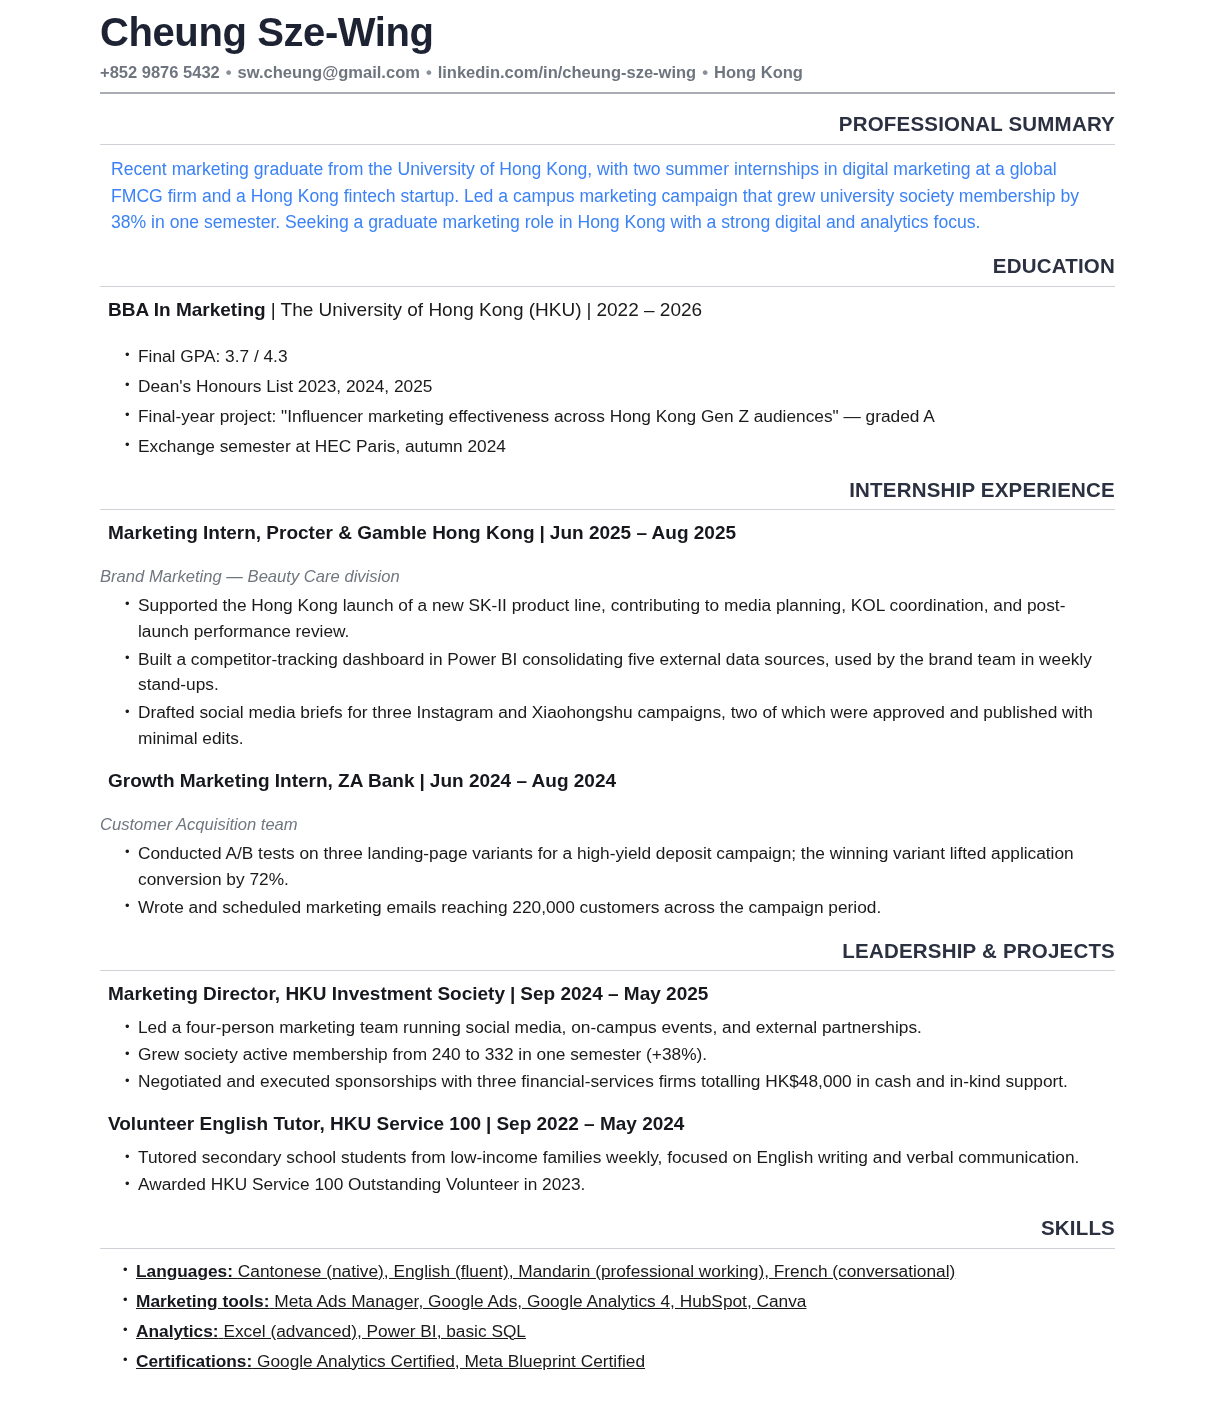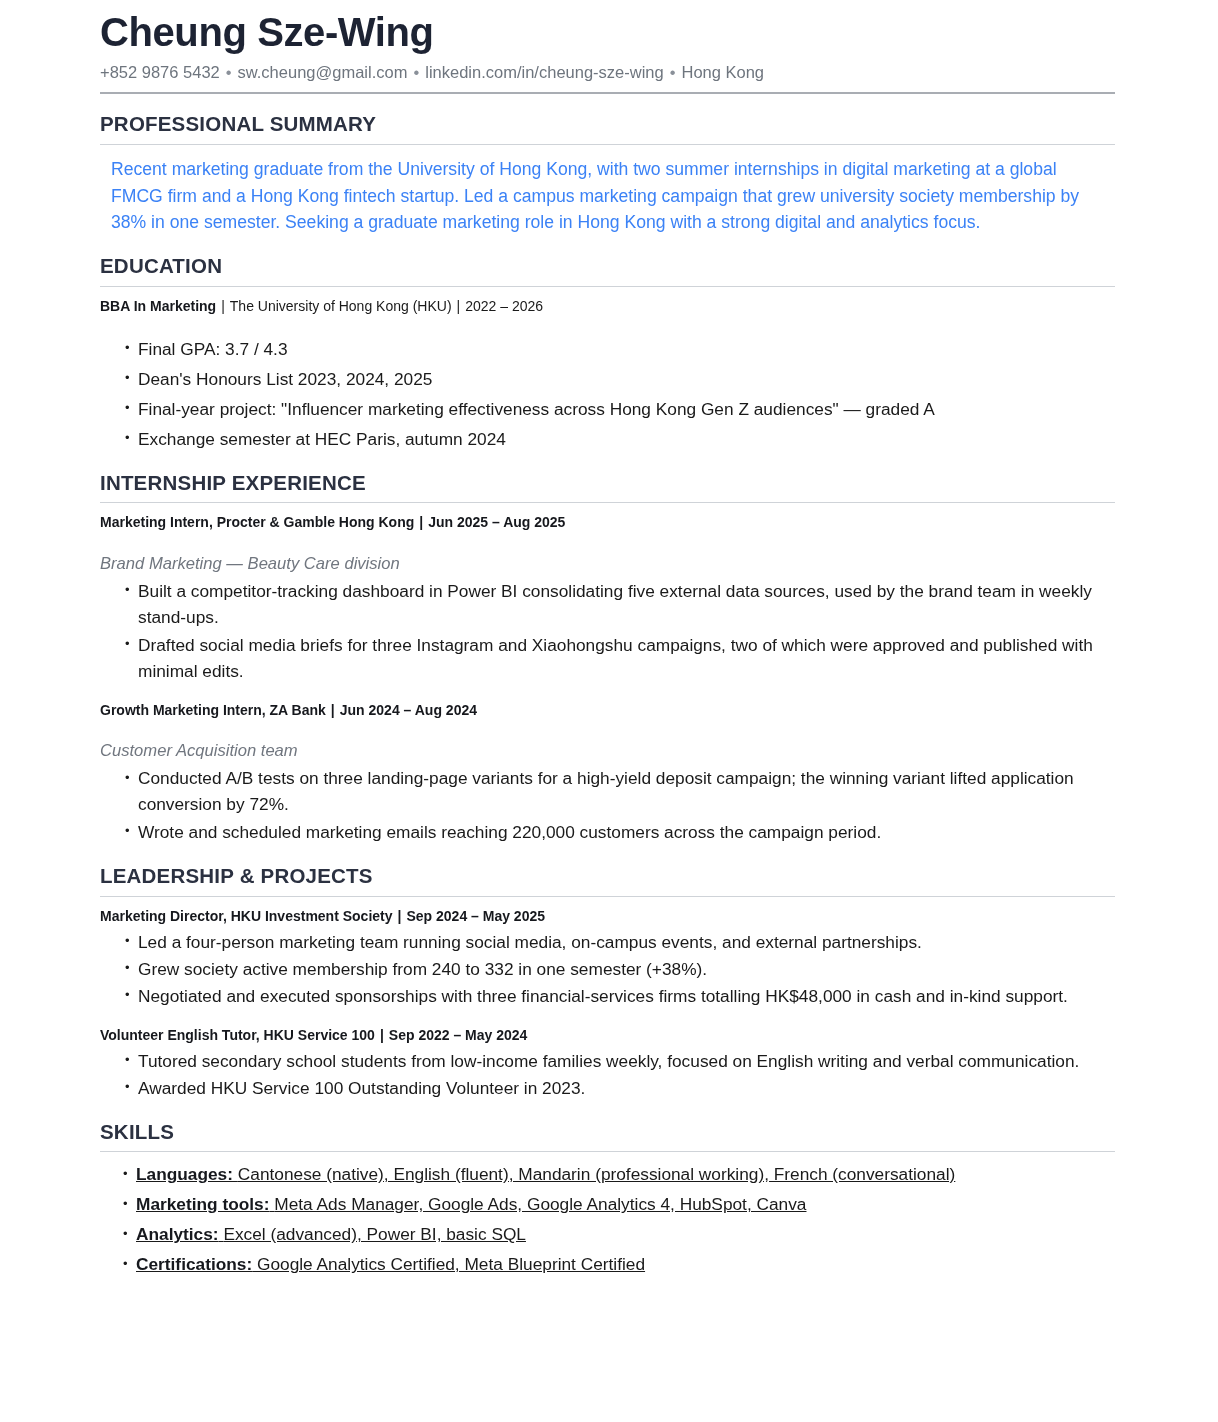--- a/index.html
+++ b/index.html
@@ -29,20 +29,21 @@
     letter-spacing: -0.4px;
     line-height: 1.12;
     margin: 0 0 7px 0;
   }
   .contact-line {
     font-size: 16.5px;
     color: #6e757e;
     line-height: 1.3;
     margin-bottom: 9px;
     white-space: nowrap;
+    font-weight: bold;
   }
   .contact-sep {
     padding: 0 6px;
     color: #8a9099;
   }
   .header-rule {
     border: 0;
     border-top: 2px solid #a9adb3;
     margin: 0 0 0 0;
   }
@@ -51,20 +52,21 @@
   .section {
     margin-top: 18px;
   }
   .section-title {
     font-size: 20.5px;
     font-weight: bold;
     color: #2b3141;
     letter-spacing: 0.2px;
     line-height: 1.2;
     margin: 0 0 7px 0;
+    text-align: right;
   }
   .section-rule {
     border: 0;
     border-top: 1px solid #cfd3d8;
     margin: 0 0 10px 0;
   }
 
   .summary-text {
     font-size: 17.6px;
     line-height: 1.52;
@@ -73,25 +75,25 @@
   }
 
   
   .entry {
     margin-bottom: 3px;
   }
   .entry + .entry {
     margin-top: 16px;
   }
   .entry-head {
-    font-size: 14px;
+    font-size: 19px;
     font-weight: bold;
     color: #16181d;
     line-height: 1.38;
-    margin: 0;
+    margin: 8px;
   }
   .entry-head .sep {
     font-weight: bold;
     padding: 0 5px;
   }
   .entry-head .org,
   .entry-head .dates {
     font-weight: bold;
   }
   .entry-head.light .org,
@@ -189,20 +191,21 @@
   <div class="section section-experience">
     <h2 class="section-title">INTERNSHIP EXPERIENCE</h2>
     <hr class="section-rule">
 
     <div class="entry">
       <p class="entry-head">
         <span>Marketing Intern, Procter &amp; Gamble Hong Kong</span><span class="sep">|</span><span class="dates">Jun 2025 – Aug 2025</span>
       </p>
       <p class="entry-sub">Brand Marketing — Beauty Care division</p>
       <ul class="bullets">
+        <li>Supported the Hong Kong launch of a new SK-II product line, contributing to media planning, KOL coordination, and post-launch performance review.</li>
         <li>Built a competitor-tracking dashboard in Power BI consolidating five external data sources, used by the brand team in weekly stand-ups.</li>
         <li>Drafted social media briefs for three Instagram and Xiaohongshu campaigns, two of which were approved and published with minimal edits.</li>
       </ul>
     </div>
 
     <div class="entry">
       <p class="entry-head">
         <span>Growth Marketing Intern, ZA Bank</span><span class="sep">|</span><span class="dates">Jun 2024 – Aug 2024</span>
       </p>
       <p class="entry-sub">Customer Acquisition team</p>

